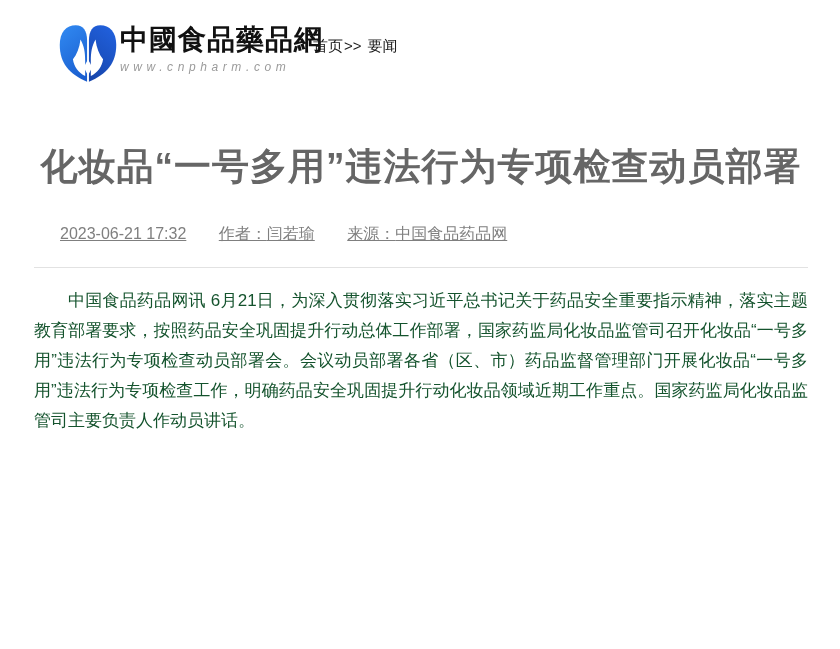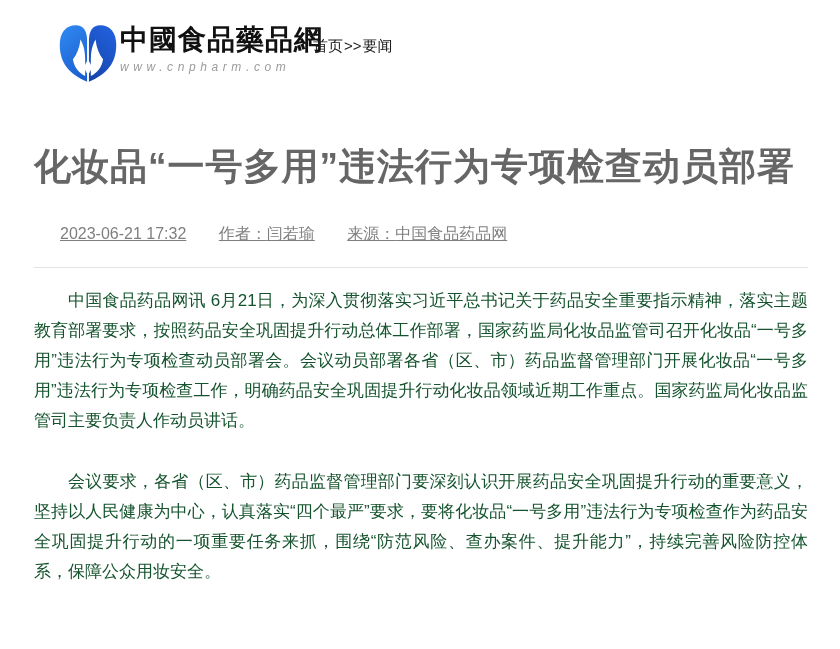--- a/index.html
+++ b/index.html
@@ -54,29 +54,29 @@
     color: #1a1a1a;
     white-space: nowrap;
   }
   .breadcrumb a {
     color: #1a1a1a;
     text-decoration: none;
     cursor: pointer;
     text-align: center;
   }
   .breadcrumb .sep { margin: 0 1px; }
-  .breadcrumb .section { }
+  .breadcrumb .section { margin-left: 5px; }
 
   
   .article {
     margin: 0 32px 0 34px;
   }
   .article-title {
     margin: 48px auto 0;
-    text-align: left;
+    text-align: center;
     font-size: 37px;
     line-height: 47px;
     font-weight: bold;
     color: #666666;
     letter-spacing: 1px;
   }
   .article-title span { display: block; }
 
   .meta-row {
     margin-top: 34px;
@@ -145,15 +145,14 @@
   <div class="meta-row">
     <span class="meta-item">2023-06-21 17:32</span>
     <span class="meta-item"><span>作者：</span><span>闫若瑜</span></span>
     <span class="meta-item"><span>来源：</span><span>中国食品药品网</span></span>
   </div>
 
   <div class="divider"></div>
 
   <div class="body-text">
     <p class="p1">中国食品药品网讯 6月21日，为深入贯彻落实习近平总书记关于药品安全重要指示精神，落实主题教育部署要求，按照药品安全巩固提升行动总体工作部署，国家药监局化妆品监管司召开化妆品“一号多用”违法行为专项检查动员部署会。会议动员部署各省（区、市）药品监督管理部门开展化妆品“一号多用”违法行为专项检查工作，明确药品安全巩固提升行动化妆品领域近期工作重点。国家药监局化妆品监管司主要负责人作动员讲话。</p>
-    <p class="p2">会议要求，各省（区、市）药品监督管理部门要深刻认识开展药品安全巩固提升行动的重要意义，坚持以人民健康为中心，认真落实“四个最严”要求，要将化妆品“一号多用”违法行为专项检查作为药品安全巩固提升行动的一项重要任务来抓，围绕“防范风险、查办案件、提升能力”，持续完善风险防控体系，保障公众用妆安全。</p>
   </div>
 </main>
 
 </body></html>

